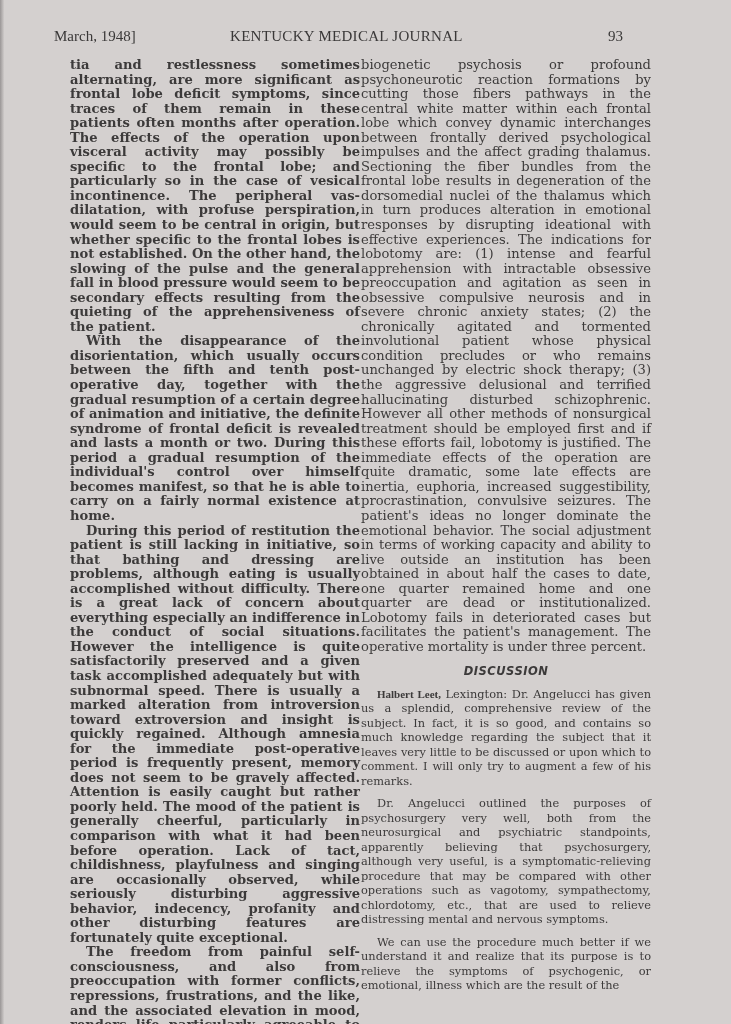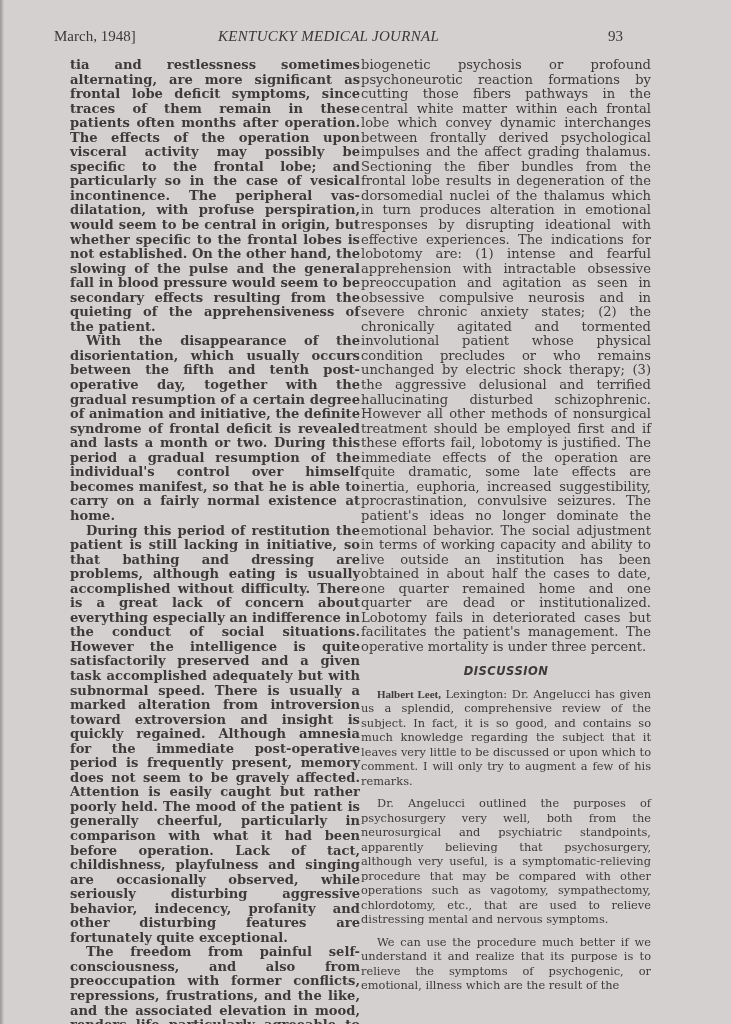--- a/index.html
+++ b/index.html
@@ -14,21 +14,21 @@
     position: absolute; left: 0; top: 0; width: 4px; height: 1024px;
     background: linear-gradient(to right, #9a9696, #cfcbca);
   }
   .header {
     position: absolute; top: 28px; left: 54px; right: 108px;
     height: 18px;
     font-family: "Liberation Serif", serif;
     font-size: 15px; color: #3a3838;
   }
   .header .date { position: absolute; left: 0; top: 0; font-family: Liberation Serif, serif; }
-  .header .journal { position: absolute; left: 164px; top: 0; font-style: italic; letter-spacing: 0.3px; }
+  .header .journal { position: absolute; left: 176px; top: 0; letter-spacing: 0.3px; }
   .header .pageno { position: absolute; right: 0; top: 0; margin-left: 32px; }
   .col {
     position: absolute; top: 58px;
     font-family: "DejaVu Serif", serif;
     font-size: 13.1px; line-height: 14.55px;
     text-align: justify;
     hyphens: none;
   }
   .col.left { left: 70px; width: 290px; font-weight: bold; }
   .col.right { left: 361px; width: 290px; }

